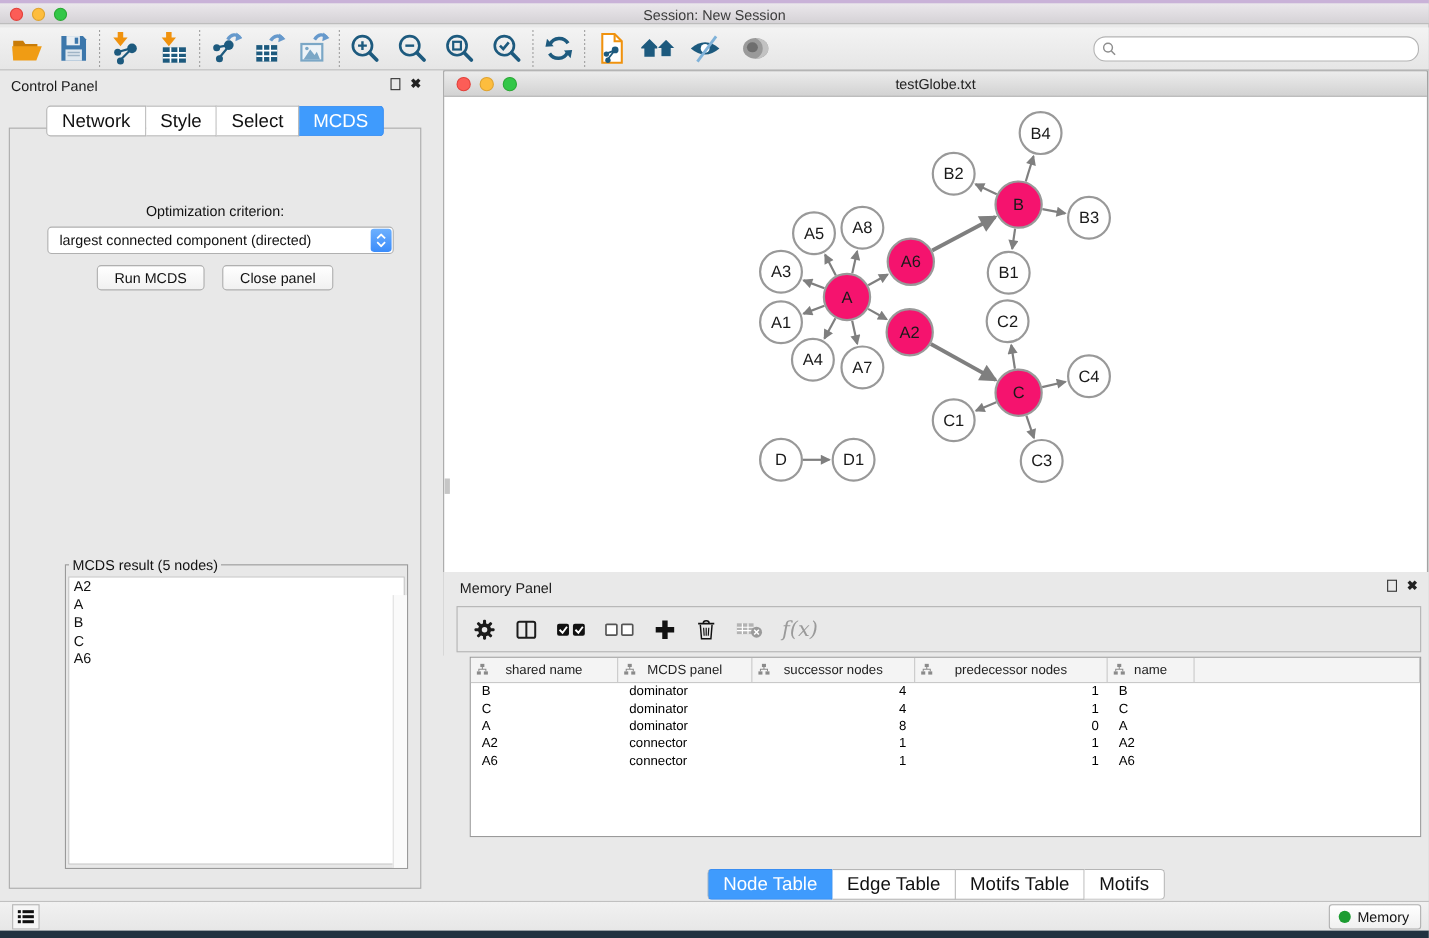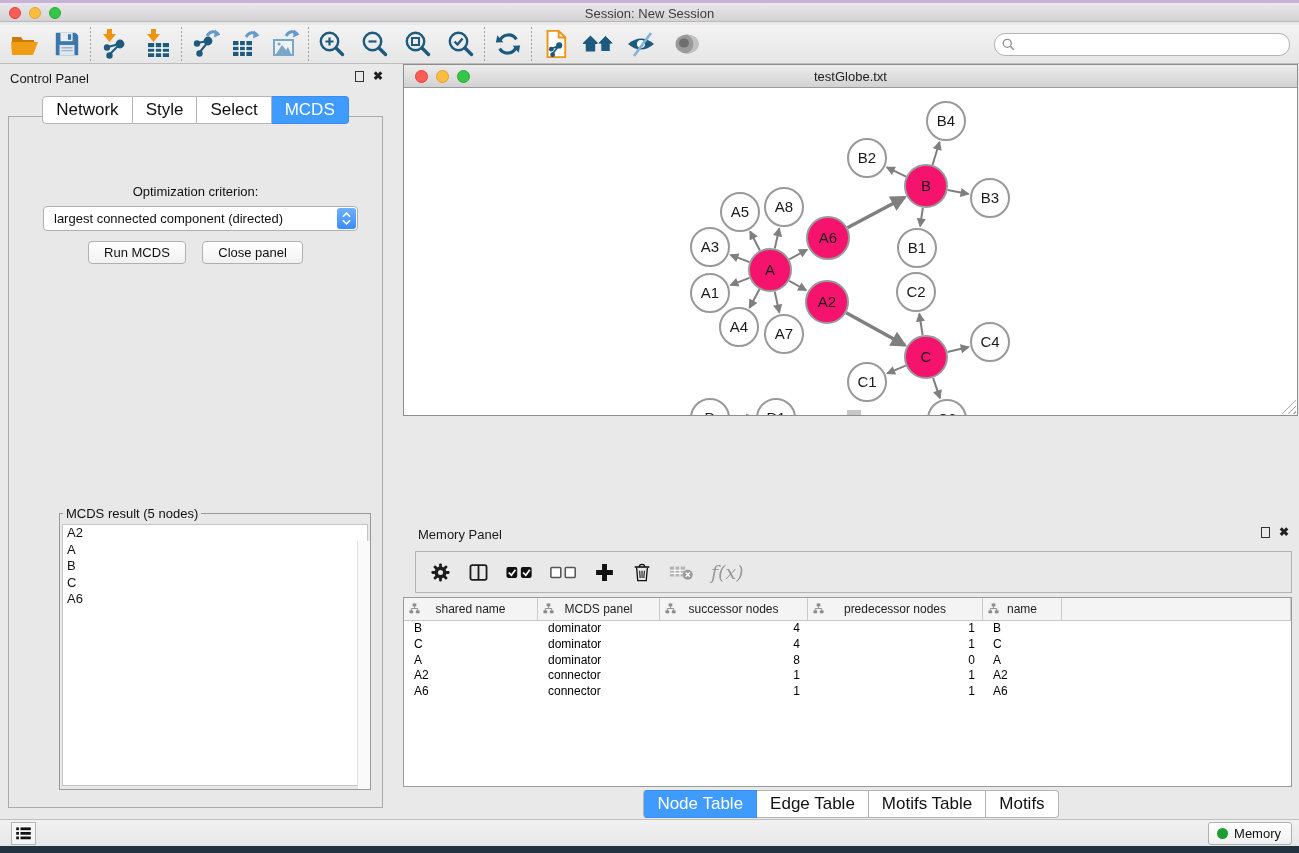--- a/index.html
+++ b/index.html
@@ -78,21 +78,21 @@
   .result-fieldset{
     position:absolute; left:10px; right:11px; top:389px; bottom:17px;
     border:1px solid #9a9a9a; background:#e8e8e8;margin-left:40px;
   }
   .result-fieldset legend{ font-size:13px; color:#111; margin-left:3px; padding:0 3px;}
   .result-box{ position:absolute; left:2px; right:2px; top:3px; bottom:3px; background:#fff; border:1px solid #c4c4c4;}
   .result-scroll{ position:absolute; right:0; top:0; bottom:0; width:13px; background:#fafafa; border-left:1px solid #e0e0e0;}
   .result-item{ font-size:13px; line-height:16.5px; padding-left:4px; color:#111;}
   
   .net-window{
-    position:absolute; left:403px; top:64px; right:1px; height:352px;
+    position:absolute; left:403px; top:64px; right:1px; height:532px;
     background:#fff; border:1px solid #8e8e8e;
   }
   .net-titlebar{
     position:relative; height:23px; background:linear-gradient(#ececec,#d2d2d2);
     border-bottom:1px solid #9a9a9a;
   }
   .net-titlebar .lights{ top:5px; left:11px;}
   .net-titlebar .light{ width:13px; height:13px;}
   .net-title{ position:absolute; left:0; right:0; top:4px; text-align:center; font-size:13px; color:#222;}
   .net-canvas{ position:absolute; left:0; right:0; top:23px; bottom:0; background:#fff; overflow:hidden;}
@@ -106,21 +106,21 @@
   
   .table-panel{ position:absolute; left:403px; top:520px; right:0; height:299px; background:#e9e9e9;}
   .tp-toolbar{
     position:absolute; left:12px; right:7px; top:31px; height:42px;
     background:#e9e9e9; border:1px solid #b3b3b3;
     display:flex; align-items:center; gap:17px; padding-left:14px;
   }
   .tp-btn{ display:flex; align-items:center; justify-content:center;}
   .fx-label{ font-family:"DejaVu Serif", serif; font-style:italic; font-size:19px; color:#9a9a9a;}
   .dtable{
-    position:absolute; left:0; right:7px; top:77px; height:190px;
+    position:absolute; left:24px; right:7px; top:77px; height:164px;
     background:#fff; border:1px solid #9a9a9a; overflow:hidden;
   }
   .trow{ display:grid; grid-template-columns:134px 122px 148px 175px 79px 1fr;}
   .thead{ background:#f4f4f4; border-bottom:1px solid #c9c9c9; height:23px;}
   .thcell{ position:relative; display:flex; align-items:center; justify-content:center;
            font-size:12px; color:#222; border-right:1px solid #c9c9c9;}
   .thcell .hicon{ position:absolute; left:5px; top:5px;}
   .tbody .trow{ height:15.8px; }
   .tcell{ font-size:12px; color:#000; line-height:15.8px; white-space:nowrap; overflow:hidden;}
   .tcell.l{ padding-left:10px;}

